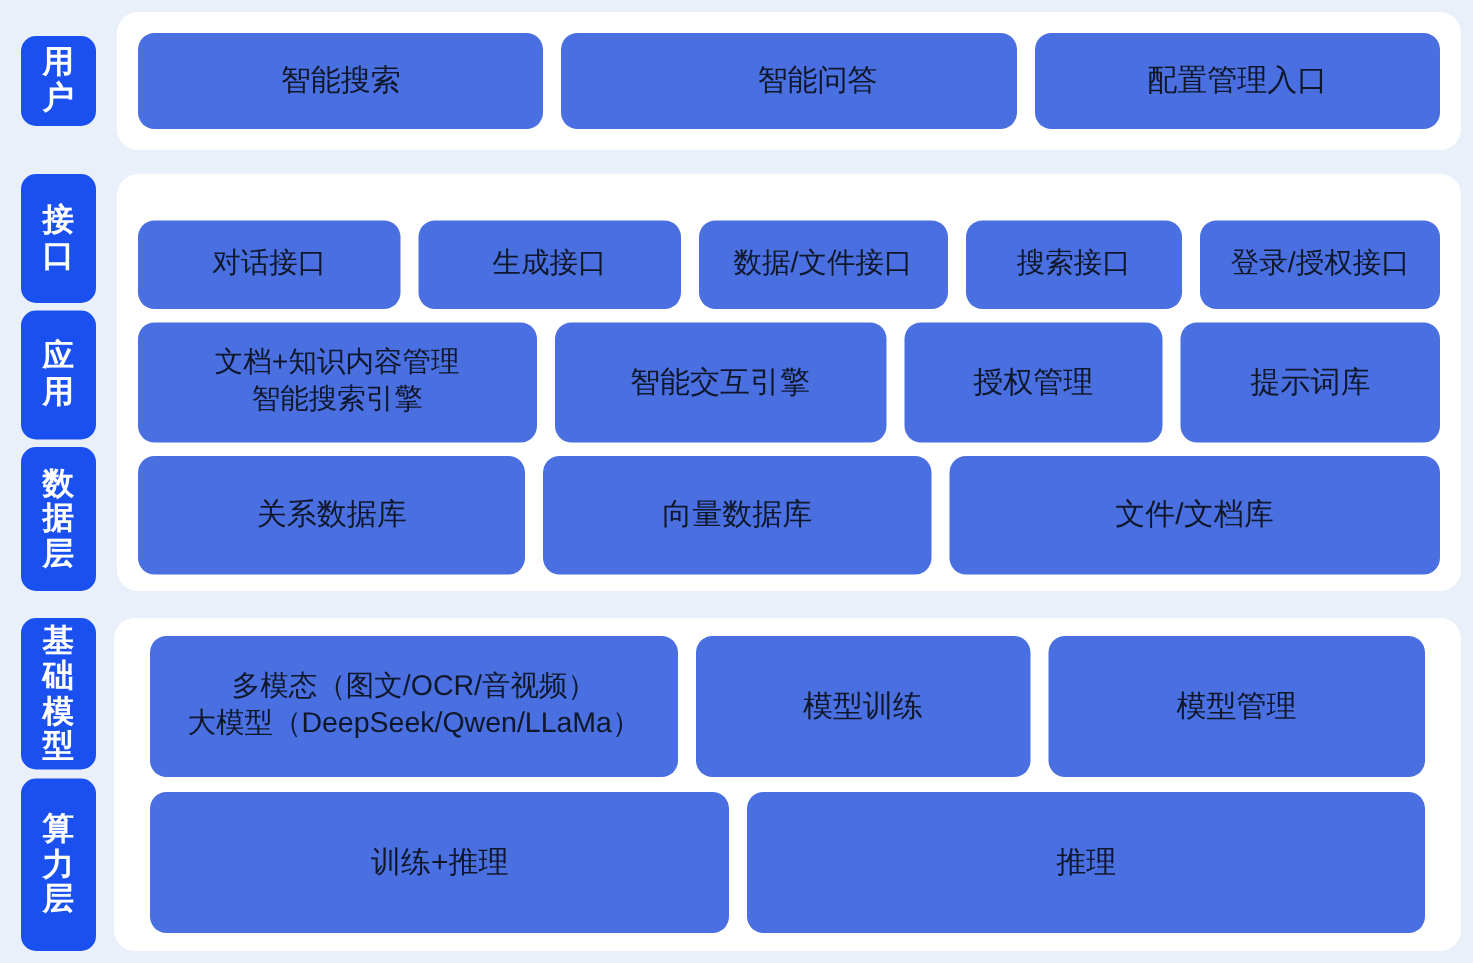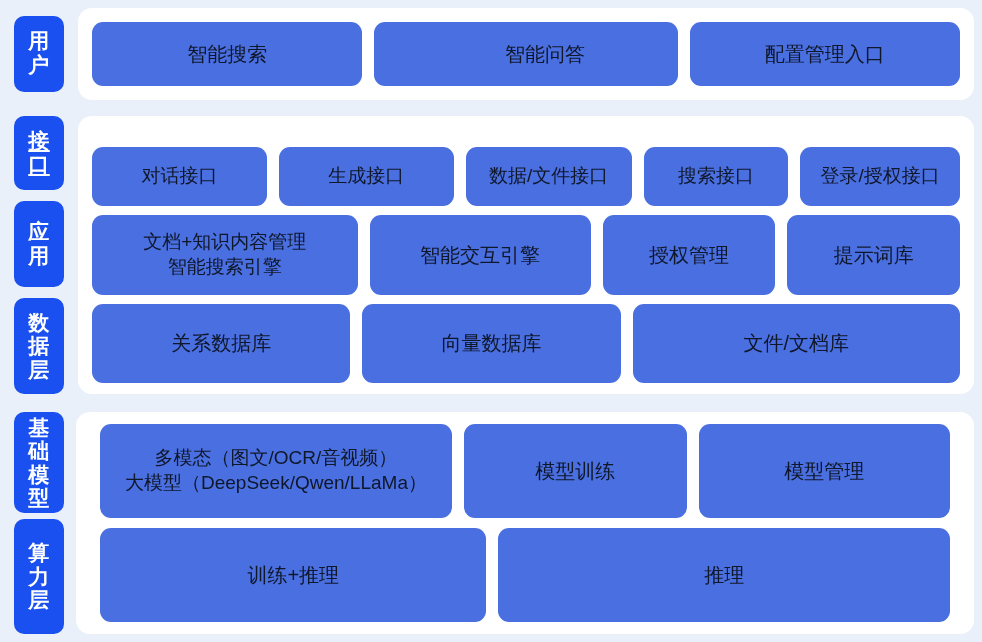--- a/index.html
+++ b/index.html
@@ -98,34 +98,34 @@
     box-sizing: border-box;
     white-space: pre-line;
   }
 
   
   #section-user {
     top: 8px;
     height: 92px;
   }
   #section-user .tab-col { justify-content: center; }
-  #section-user .tab { height: 76px; font-family: Liberation Serif, serif; }
+  #section-user .tab { height: 60px; }
   #section-user .panel { padding: 14px; }
   #section-user .row .box { flex: 1 1 0; }
   #section-user .row .box:nth-child(1) { flex: 1.02 1 0; }
   #section-user .row .box:nth-child(2) { flex: 1.0 1 0; padding-left: 44px; }
   #section-user .row .box:nth-child(3) { flex: 1.02 1 0; }
 
   
   #section-core {
     top: 116px;
     height: 278px;
   }
   #section-core .tab-col { justify-content: space-between; gap: 5px; }
-  #section-core .tab.t-interface { height: 74px; text-decoration: underline; }
+  #section-core .tab.t-interface { height: 86px; }
   #section-core .tab.t-app       { height: 86px; }
   #section-core .tab.t-data      { height: 96px; }
   #section-core .panel { gap: 9px; padding: 11px 14px; }
   #section-core .row { flex: 1 1 0; }
 
   #row-interface .box { font-size: 19px; margin-top: 20px; }
   #row-interface .box:nth-child(1) { flex: 1.08 1 0; }
   #row-interface .box:nth-child(2) { flex: 1.08 1 0; }
   #row-interface .box:nth-child(3) { flex: 1.02 1 0; }
   #row-interface .box:nth-child(4) { flex: 0.88 1 0; }

